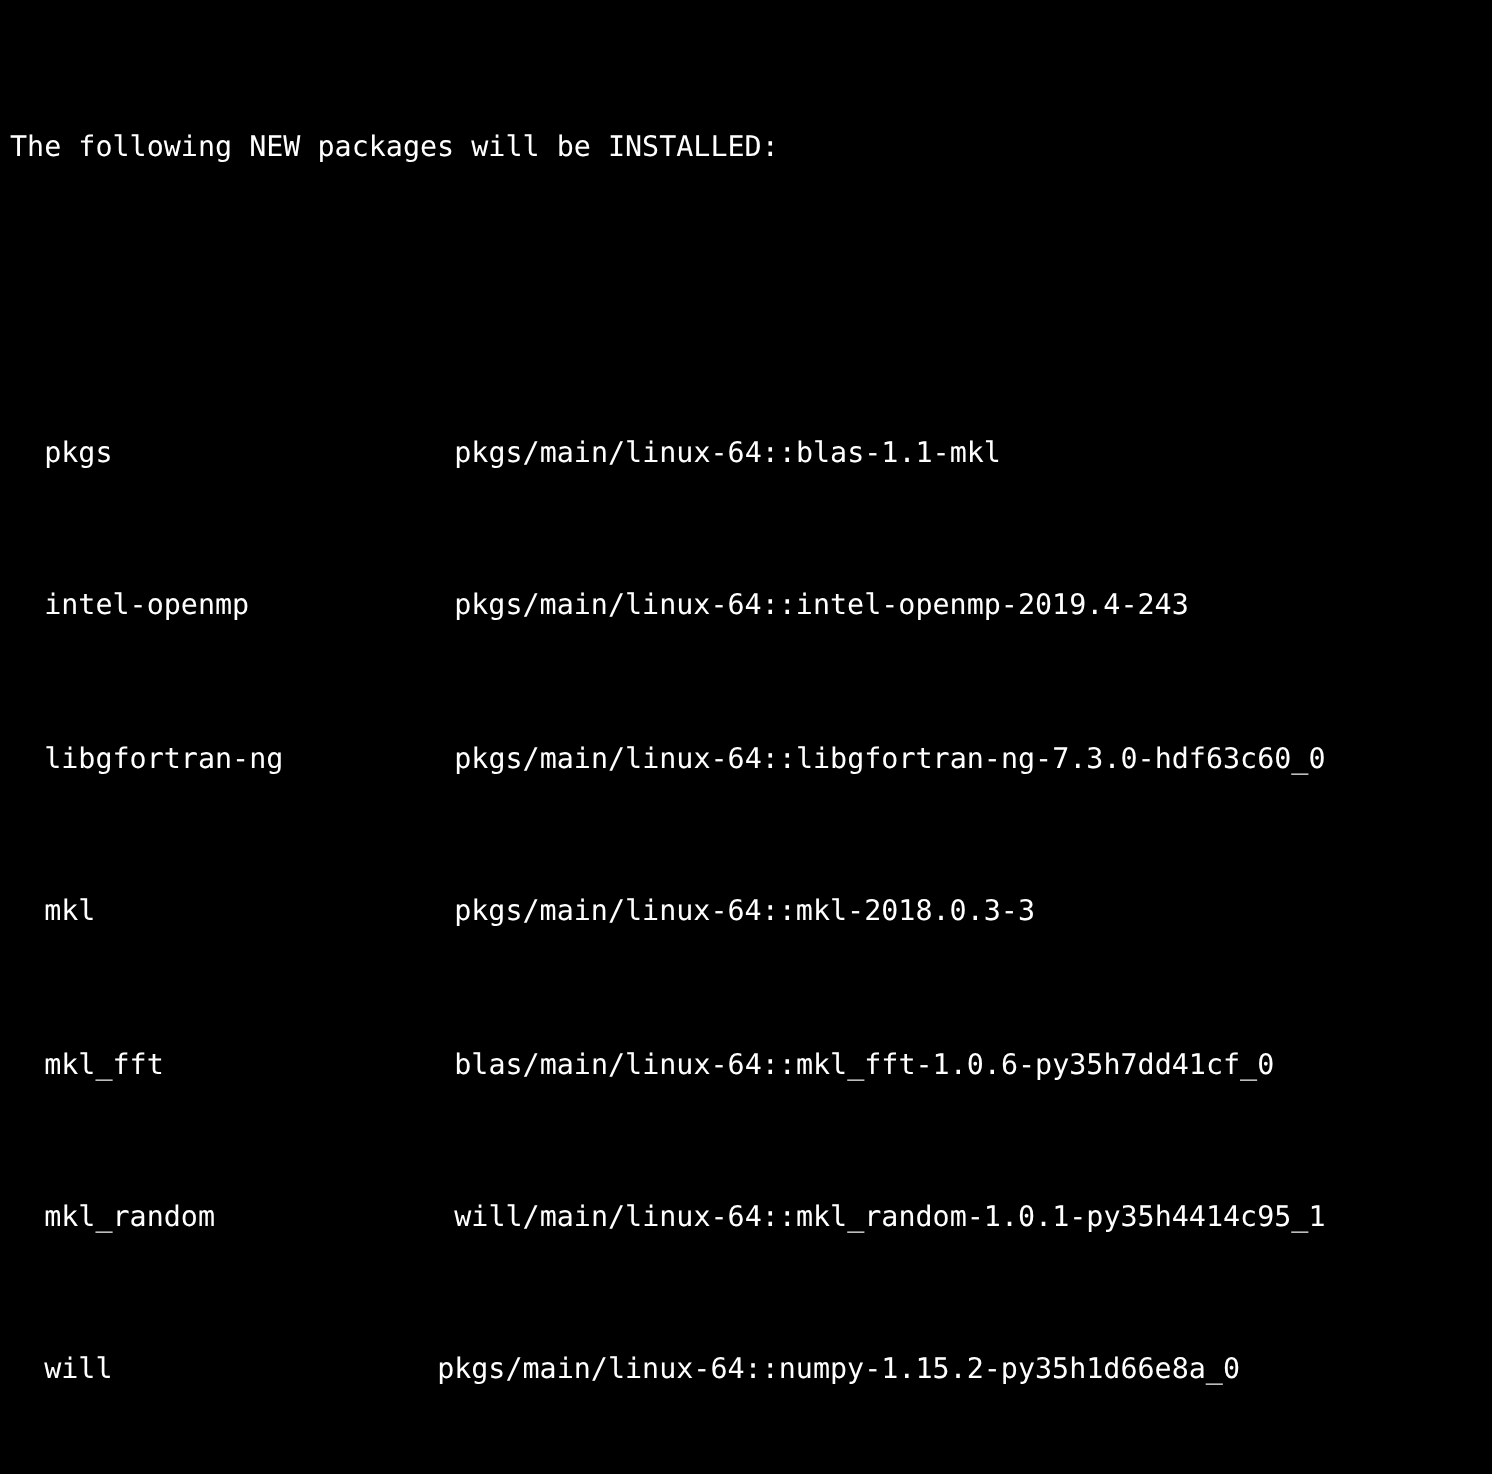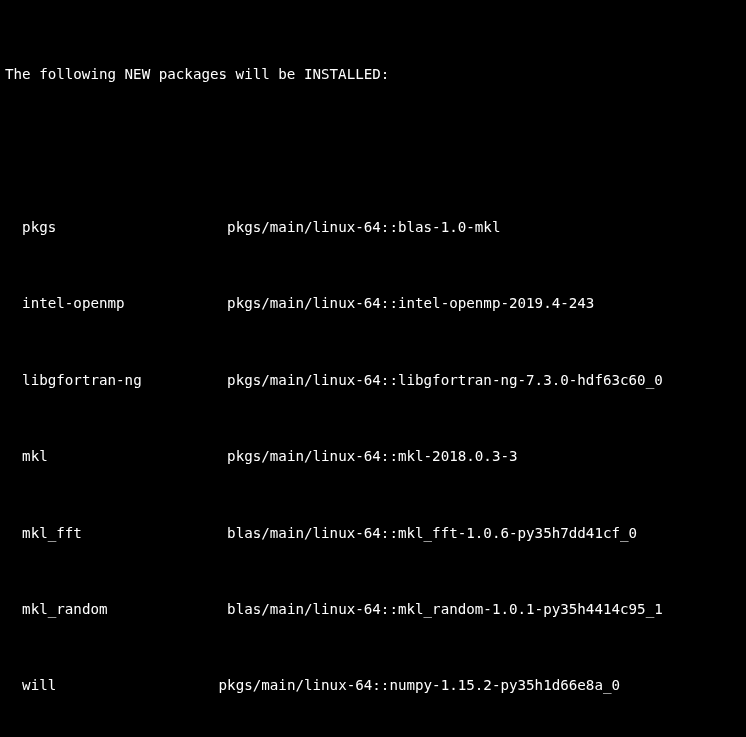--- a/index.html
+++ b/index.html
@@ -48,31 +48,31 @@
 </head>
 <body>
 
 <div id="terminal">
   <div id="screen">
 
     <span class="line"><span class="seg fg-white">The following NEW packages will be INSTALLED:</span></span>
 
     <span class="blank"> </span>
 
-    <span class="line"><span class="seg">  </span><span class="seg fg-white">pkgs</span><span class="seg">                    </span><span class="seg fg-white">pkgs/main/linux-64::blas-1.0-mkl</span></span>
+    <span class="line"><span class="seg">  </span><span class="seg fg-white">pkgs</span><span class="seg">                    </span><span class="seg fg-white">pkgs/main/linux-64::blas-1.1-mkl</span></span>
 
     <span class="line"><span class="seg">  </span><span class="seg fg-white">intel-openmp</span><span class="seg">            </span><span class="seg fg-white">pkgs/main/linux-64::intel-openmp-2019.4-243</span></span>
 
     <span class="line"><span class="seg">  </span><span class="seg fg-white">libgfortran-ng</span><span class="seg">          </span><span class="seg fg-white">pkgs/main/linux-64::libgfortran-ng-7.3.0-hdf63c60_0</span></span>
 
     <span class="line"><span class="seg">  </span><span class="seg fg-white">mkl</span><span class="seg">                     </span><span class="seg fg-white">pkgs/main/linux-64::mkl-2018.0.3-3</span></span>
 
     <span class="line"><span class="seg">  </span><span class="seg fg-white">mkl_fft</span><span class="seg">                 </span><span class="seg fg-white">blas/main/linux-64::mkl_fft-1.0.6-py35h7dd41cf_0</span></span>
 
-    <span class="line"><span class="seg">  </span><span class="seg fg-white">mkl_random</span><span class="seg">              </span><span class="seg fg-white">blas/main/linux-64::mkl_random-1.0.1-py35h4414c95_1</span></span>
+    <span class="line"><span class="seg">  </span><span class="seg fg-white">mkl_random</span><span class="seg">              </span><span class="seg fg-white">will/main/linux-64::mkl_random-1.0.1-py35h4414c95_1</span></span>
 
     <span class="line"><span class="seg">  </span><span class="seg fg-white">will</span><span class="seg">                   </span><span class="seg fg-white">pkgs/main/linux-64::numpy-1.15.2-py35h1d66e8a_0</span></span>
 
     
 
     
 
     
 
     

